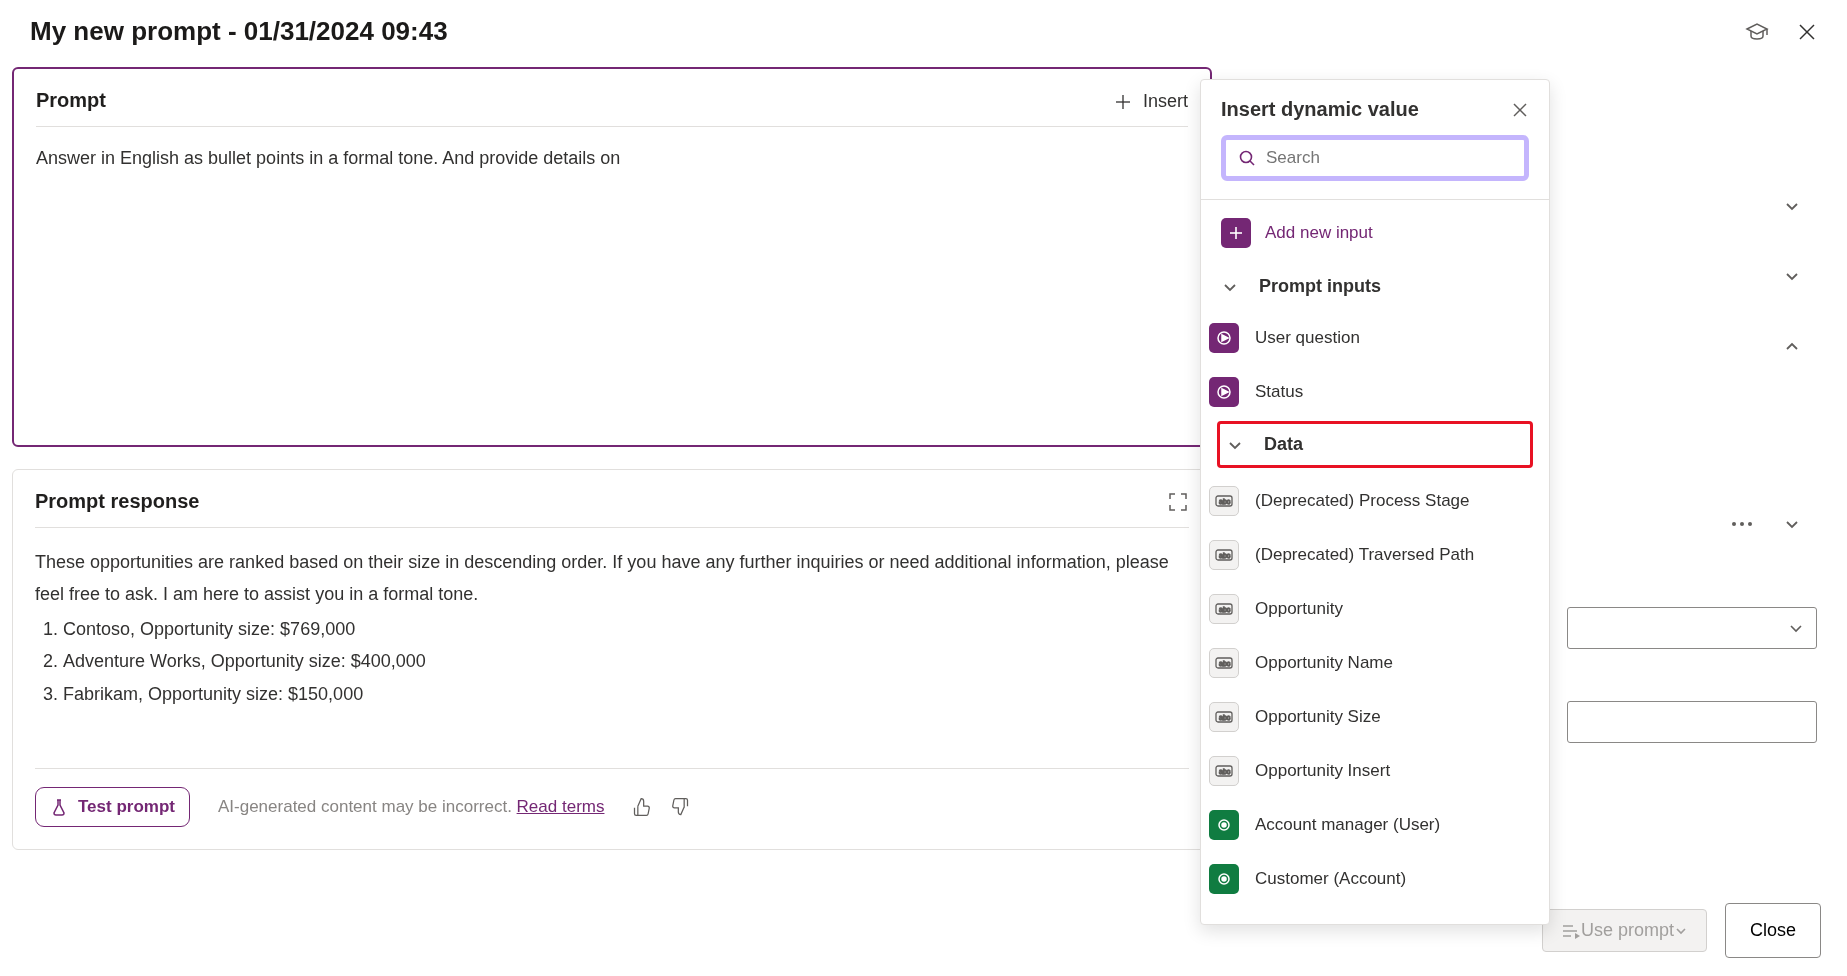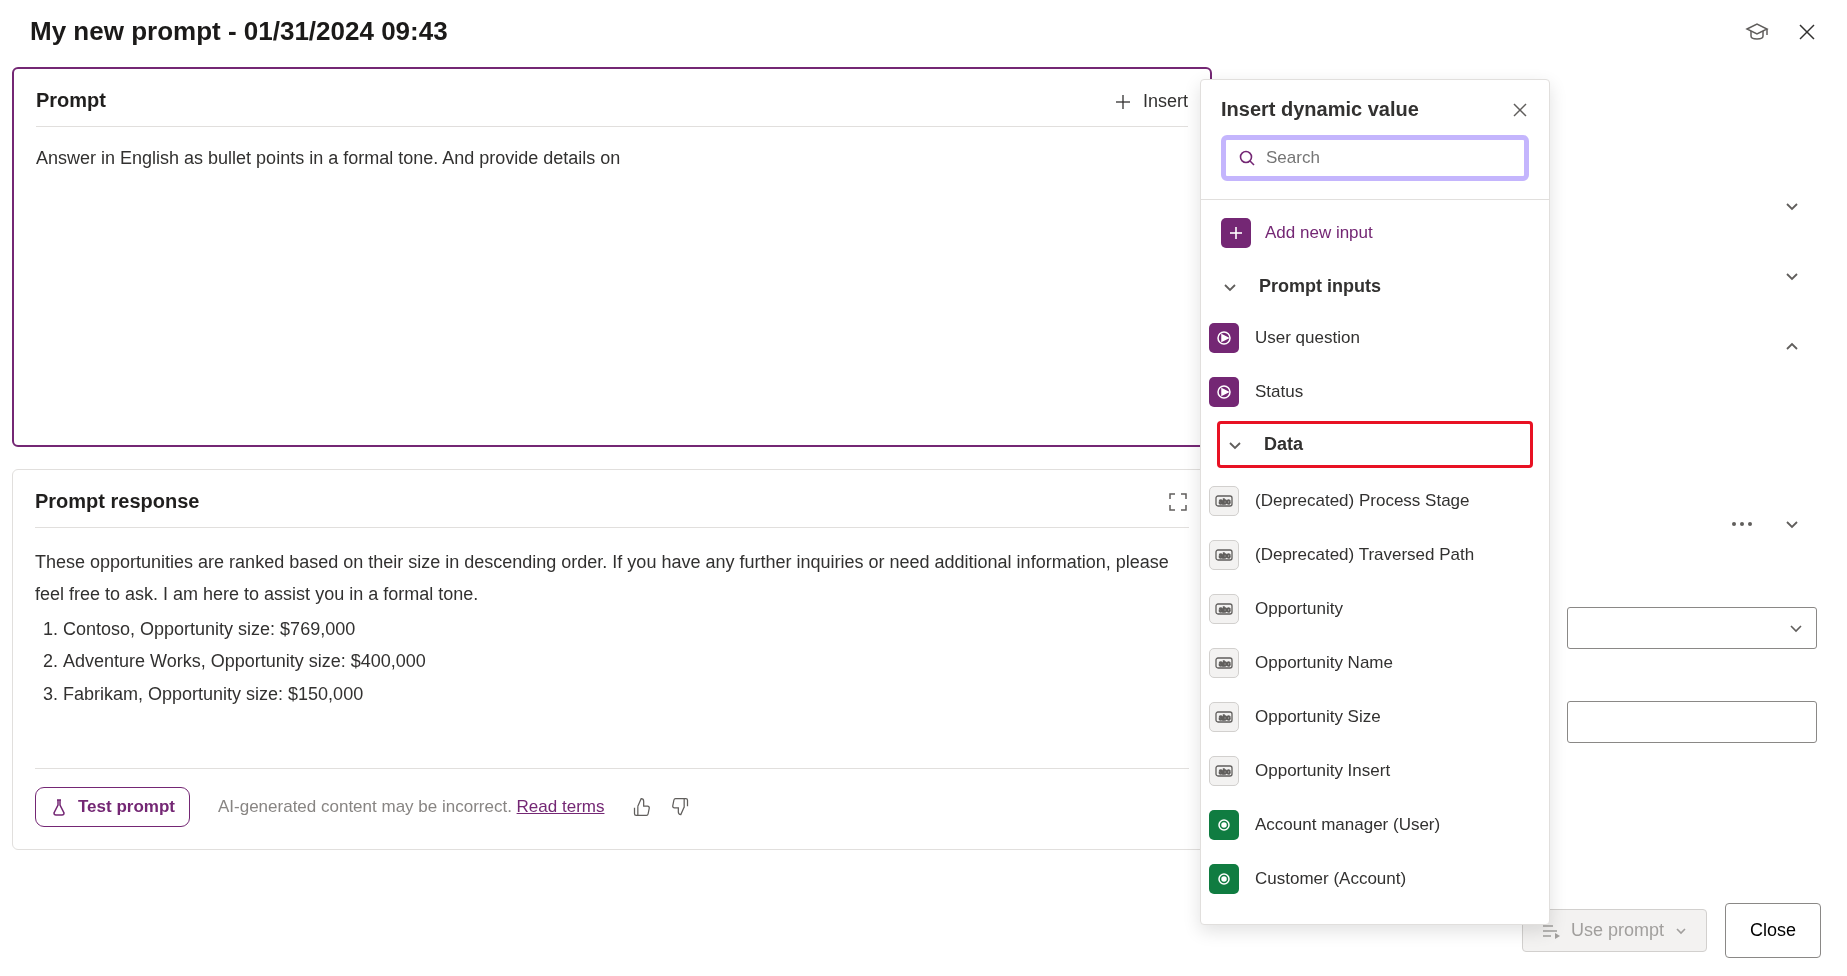--- a/index.html
+++ b/index.html
@@ -237,21 +237,21 @@
   
   .bottom-bar {
     position:absolute;
     bottom: 18px;
     right: 26px;
     display:flex;
     gap:18px;
     align-items:center;
   }
   .use-prompt {
-    display:flex; align-items:center; gap:10px;
+    display:flex; align-items:center; 
     border:1px solid #d2d0ce;
     background:#f3f2f1;
     color:#a19f9d;
     padding: 10px 18px;
     border-radius:4px;
     font-size:18px;
   }
   .close-btn {
     border:1px solid #8a8886;
     background:#fff;

